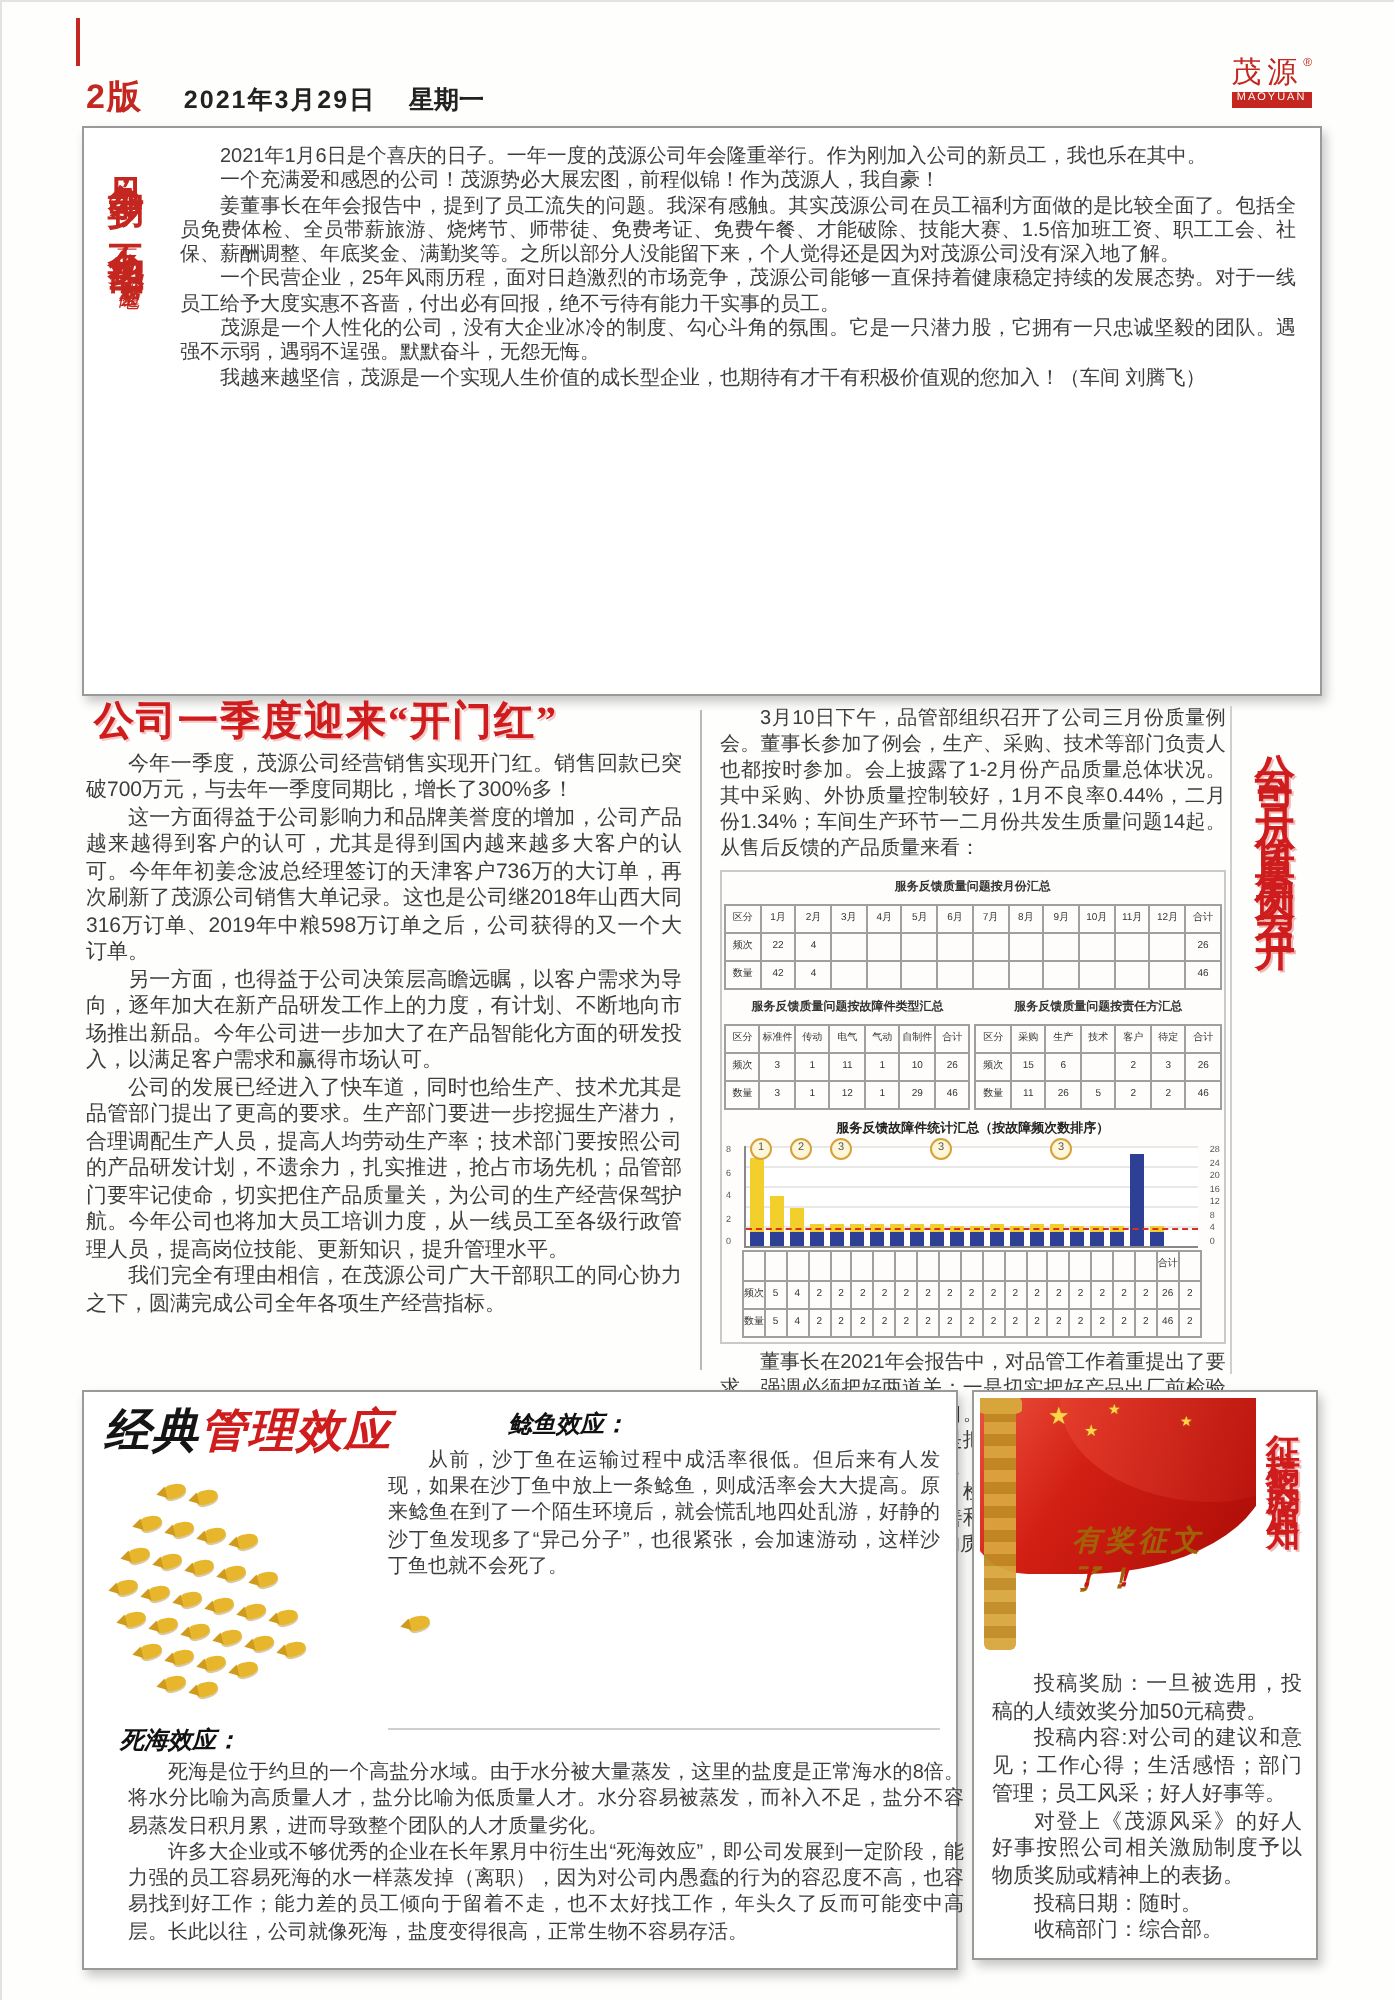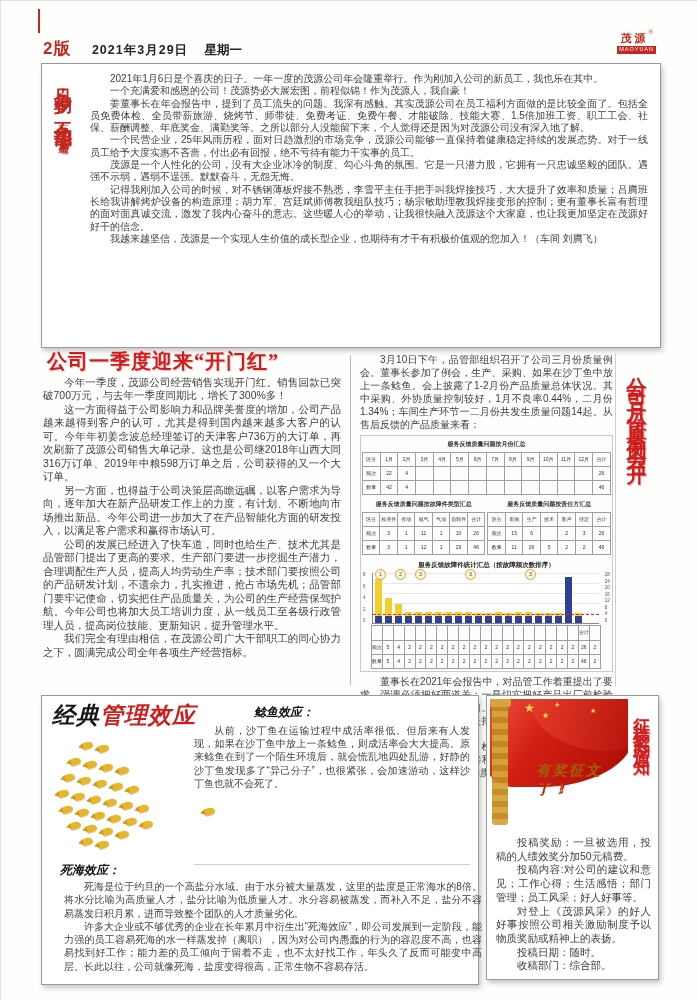--- a/index.html
+++ b/index.html
@@ -6,21 +6,21 @@
   body{font-family:"Liberation Sans","DejaVu Sans",sans-serif;}
   .page{position:relative;width:697px;height:1000px;background:#fefefd;border:1px solid #e3e3e0;overflow:hidden;}
   .reg-mark{position:absolute;left:37px;top:8px;width:2px;height:24px;background:#c3271f;}
 
   
   .hdr{position:absolute;left:42px;top:36px;right:40px;height:24px;}
   .edition{color:#c3271f;font-weight:bold;font-size:17px;letter-spacing:1px;}
   .hdate{font-size:12.5px;color:#222;font-weight:bold;margin-left:16px;letter-spacing:1px;}
   .hweek{font-size:12.5px;color:#222;font-weight:bold;margin-left:12px;}
   .logo{position:absolute;right:2px;top:-8px;text-align:center;line-height:1;}
-  .logo-cn{color:#c3271f;font-weight:bold;font-size:11px;letter-spacing:3px;}
+  .logo-cn{color:#c3271f;font-weight:normal;font-size:15px;letter-spacing:3px;}
   .logo-r{font-size:6px;color:#c3271f;vertical-align:top;}
   .logo-en{display:block;margin-top:1px;background:#c3271f;color:#fff;font-size:5.5px;padding:1px 2px;letter-spacing:1px;}
 
   
   .news p{margin:0;text-indent:2em;text-align:justify;color:#3d3d3d;}
 
   
   .box{border:1px solid #9a9a9a;box-shadow:2px 3px 5px rgba(0,0,0,.22);background:#fff;}
   .box1{position:absolute;left:40px;top:62px;width:618px;height:283px;display:flex;}
   .vhl{width:42px;display:flex;justify-content:center;padding-top:10px;}
@@ -109,37 +109,36 @@
       <div class="vhl-inner">
         <span class="vh-main">只争朝夕，不负韶华</span><span class="vh-sub">—茂源年会随笔</span>
       </div>
     </div>
     <div class="a1-text">
       <p>2021年1月6日是个喜庆的日子。一年一度的茂源公司年会隆重举行。作为刚加入公司的新员工，我也乐在其中。</p>
       <p>一个充满爱和感恩的公司！茂源势必大展宏图，前程似锦！作为茂源人，我自豪！</p>
       <p>姜董事长在年会报告中，提到了员工流失的问题。我深有感触。其实茂源公司在员工福利方面做的是比较全面了。包括全员免费体检、全员带薪旅游、烧烤节、师带徒、免费考证、免费午餐、才能破除、技能大赛、1.5倍加班工资、职工工会、社保、薪酬调整、年底奖金、满勤奖等。之所以部分人没能留下来，个人觉得还是因为对茂源公司没有深入地了解。</p>
       <p>一个民营企业，25年风雨历程，面对日趋激烈的市场竞争，茂源公司能够一直保持着健康稳定持续的发展态势。对于一线员工给予大度实惠不吝啬，付出必有回报，绝不亏待有能力干实事的员工。</p>
       <p>茂源是一个人性化的公司，没有大企业冰冷的制度、勾心斗角的氛围。它是一只潜力股，它拥有一只忠诚坚毅的团队。遇强不示弱，遇弱不逞强。默默奋斗，无怨无悔。</p>
-      <p>记得我刚加入公司的时候，对不锈钢薄板焊接不熟悉，李雪平主任手把手叫我焊接技巧，大大提升了效率和质量；吕腾班长给我讲解烤炉设备的构造原理；胡力军、宫廷斌师傅教我组队技巧；杨宗敏助理教我焊接变形的控制；更有董事长富有哲理的面对面真诚交流，激发了我内心奋斗的意志。这些暖人心的举动，让我很快融入茂源这个大家庭，也让我更加坚定在茂源好好干的信念。</p>
       <p>我越来越坚信，茂源是一个实现人生价值的成长型企业，也期待有才干有积极价值观的您加入！（车间 刘腾飞）</p>
     </div>
   </section>
 
   <section class="mid">
     <div class="col-left news">
       <div class="h2red">公司一季度迎来“开门红”</div>
       <p>今年一季度，茂源公司经营销售实现开门红。销售回款已突破700万元，与去年一季度同期比，增长了300%多！</p>
       <p>这一方面得益于公司影响力和品牌美誉度的增加，公司产品越来越得到客户的认可，尤其是得到国内越来越多大客户的认可。今年年初姜念波总经理签订的天津客户736万的大订单，再次刷新了茂源公司销售大单记录。这也是公司继2018年山西大同316万订单、2019年中粮598万订单之后，公司获得的又一个大订单。</p>
       <p>另一方面，也得益于公司决策层高瞻远瞩，以客户需求为导向，逐年加大在新产品研发工作上的力度，有计划、不断地向市场推出新品。今年公司进一步加大了在产品智能化方面的研发投入，以满足客户需求和赢得市场认可。</p>
       <p>公司的发展已经进入了快车道，同时也给生产、技术尤其是品管部门提出了更高的要求。生产部门要进一步挖掘生产潜力，合理调配生产人员，提高人均劳动生产率；技术部门要按照公司的产品研发计划，不遗余力，扎实推进，抢占市场先机；品管部门要牢记使命，切实把住产品质量关，为公司的生产经营保驾护航。今年公司也将加大员工培训力度，从一线员工至各级行政管理人员，提高岗位技能、更新知识，提升管理水平。</p>
       <p>我们完全有理由相信，在茂源公司广大干部职工的同心协力之下，圆满完成公司全年各项生产经营指标。</p>
     </div>
     <div class="divider-v"></div>
     <div class="col-right news">
-      <p>3月10日下午，品管部组织召开了公司三月份质量例会。董事长参加了例会，生产、采购、如果在沙丁鱼中放上一条鲶鱼。会上披露了1-2月份产品质量总体状况。其中采购、外协质量控制较好，1月不良率0.44%，二月份1.34%；车间生产环节一二月份共发生质量问题14起。从售后反馈的产品质量来看：</p>
+      <p>3月10日下午，品管部组织召开了公司三月份质量例会。董事长参加了例会，生产、采购、技术等部门负责人也都按时参加。会上披露了1-2月份产品质量总体状况。其中采购、外协质量控制较好，1月不良率0.44%，二月份1.34%；车间生产环节一二月份共发生质量问题14起。从售后反馈的产品质量来看：</p>
       <div class="stats">
         <div class="mini-table">
             <div class="tt-title">服务反馈质量问题按月份汇总</div>
             <table>
               <tbody>
                 <tr>
                   <th>区分</th>
                   <th>1月</th>
                   <th>2月</th>
                   <th>3月</th>

